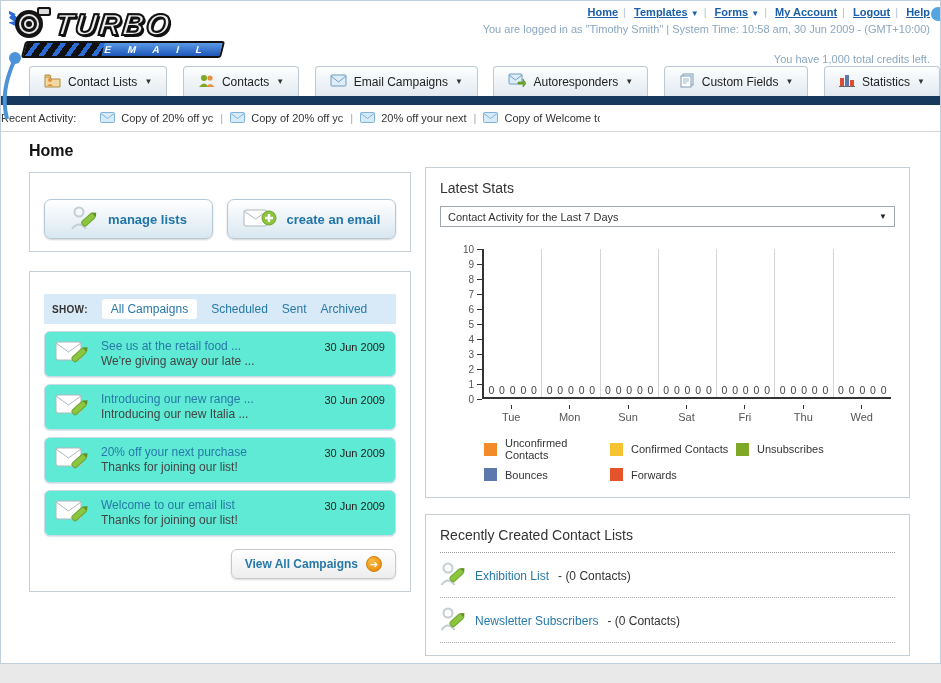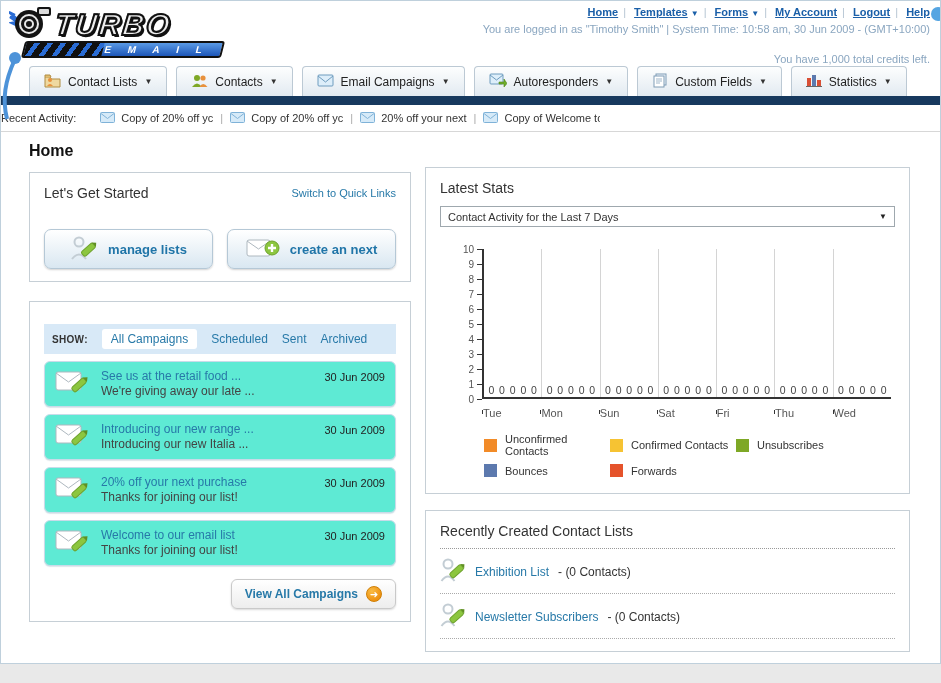--- a/index.html
+++ b/index.html
@@ -20,21 +20,21 @@
   .corner-dot { position:absolute; right:-5px; top:6px; width:14px; height:14px; border-radius:50%; background:#55a5e2; }
 
   .top-links { position:absolute; top:5px; right:10px; font-size:11px; color:#9db4c6; white-space:nowrap; }
   .top-links a { color:#1a5fa8; text-decoration:underline; font-weight:bold; cursor:pointer; }
   .top-links .sep { color:#b4c4d2; margin:0 5px; font-weight:normal; }
   .caret { display:inline-block; font-size:8px; color:#1a5fa8; }
   .status { position:absolute; right:10px; font-size:11px; color:#8aa6c0; text-align:right; }
   .status1 { top:22px;margin-left:15px; } .status2 { top:52px; }
 
   
-  .navtabs { padding-left:28px; display:flex; gap:9px; align-items:flex-end; height:31px; }
+  .navtabs { padding-left:28px; display:flex; gap:9px; align-items:flex-end; height:31px;justify-content:space-between; }
   .tab { display:flex; align-items:center; gap:7px; height:30px; padding:0 14px; background:linear-gradient(#fdfefe,#e2eaf1);
     border:1px solid #bcc9d4; border-bottom:none; border-radius:4px 4px 0 0; font-size:12px; color:#222; cursor:pointer; white-space:nowrap; }
   .tab .caret { color:#333; }
   .navy-bar { height:9px; background:#17395e; }
 
   
   .activity { height:27px; display:flex; align-items:center; border-bottom:1px solid #d7d7d7; font-size:11px; color:#333; }
   .activity .alabel { margin-right:24px; color:#333; }
   .aitem { display:flex; align-items:center; gap:6px; cursor:pointer; }
   .aitem .txt { max-width:96px; overflow:hidden; white-space:nowrap; }
@@ -46,21 +46,21 @@
   .col-right { flex:1; padding-top:29px; }
   h1.page-title { font-size:16px; font-weight:bold; color:#111; margin:4px 0 12px 0; }
 
   .panel { background:#fff; border:1px solid #c6cfd6; padding:12px 14px; }
   .panel-title { font-size:14px; color:#333; }
 
   
   .gs-head { display:flex; align-items:center; justify-content:space-between; }
   .link { color:#2779a8; cursor:pointer; }
   .gs-link { font-size:11px; }
-  .gs-buttons { display:flex; gap:14px; margin-top:28px; }
+  .gs-buttons { display:flex; gap:14px; margin-top:14px; }
   .big-btn { flex:1; height:40px; display:flex; align-items:center; justify-content:center; gap:10px;
     background:linear-gradient(#ffffff,#d9e7f1); border:1px solid #b5c8d6; border-radius:7px;
     box-shadow:0 1px 2px rgba(0,0,0,.18); font-size:13px; font-weight:bold; color:#2075a8; cursor:pointer; }
 
   
   .campaigns { margin-top:19px; }
   .show-bar { margin-top:10px; background:#d8e9f7; padding:5px 8px; display:flex; align-items:center; gap:14px; font-size:12px; }
   .show-label { font-size:10px; font-weight:bold; color:#333; letter-spacing:.3px; }
   .filter { color:#2779a8; cursor:pointer; }
   .filter.active { background:#fff; border-radius:3px; padding:3px 9px; }
@@ -83,21 +83,21 @@
   .dd-arrow { margin-left:auto; font-size:8px; color:#222; }
   .chart { display:flex; margin:22px 4px 0 12px; }
   .y-axis { display:flex; flex-direction:column; justify-content:space-between; height:162px; margin-top:-6px; width:30px; flex:none; }
   .ytick { height:12px; display:flex; align-items:center; justify-content:flex-end; gap:3px; font-size:10px; color:#555; }
   .ydash { width:5px; height:1px; background:#333; }
   .plot { flex:1; height:150px; border-left:2px solid #333; border-bottom:2px solid #333; display:flex; }
   .cgroup { flex:1; border-right:1px solid #d4d4d4; display:flex; align-items:flex-end; justify-content:space-around; padding:0 2px 1px 2px; }
   .cgroup:last-child { border-right:none; }
   .zero { font-size:10.5px; color:#444; }
   .x-axis { display:flex; margin-left:42px; margin-right:4px; }
-  .xcell { flex:1; display:flex; flex-direction:row; align-items:center; }
+  .xcell { flex:1; display:flex; flex-direction:column; align-items:center; }
   .xtick { width:1px; height:4px; background:#333; }
   .xlab { font-size:11px; color:#555; margin-top:2px; }
   .legend { margin:14px 0 4px 44px; display:flex; flex-wrap:wrap; row-gap:7px; }
   .lgitem { width:126px; display:flex; align-items:center; gap:8px; font-size:11px; color:#333; }
   .swatch { width:13px; height:13px; flex:none; }
 
   
   .clists { margin-top:16px; }
   .dotted { border-bottom:1px dotted #999; margin:9px 0 0 0; }
   .cl-row { display:flex; align-items:center; gap:9px; padding:8px 0 6px 0; border-bottom:1px dotted #aaa; cursor:pointer; }
@@ -255,24 +255,20 @@
       <span class="txt">Copy of Welcome tc</span>
     </span>
   </div>
 
   <div class="content">
 
     <div class="col-left">
       <h1 class="page-title">Home</h1>
 
       <div class="panel">
-        <div class="gs-head">
-          <span class="panel-title">Let's Get Started</span>
-          <span class="link gs-link">Switch to Quick Links</span>
-        </div>
         <div class="gs-buttons">
           <div class="big-btn">
             <span class="icon">
               <svg width="28" height="26" viewBox="0 0 28 26">
                   <circle cx="9" cy="7" r="4.5" fill="none" stroke="#c3cdd4" stroke-width="2"></circle>
                   <path d="M2 24 q7 -9 14 0" fill="none" stroke="#c3cdd4" stroke-width="2"></path>
                   <g transform="rotate(-42 18 15)">
                     <rect x="11" y="12" width="15" height="6" rx="2" fill="#8cc63f" stroke="#6fa32e"></rect>
                     <path d="M26 12 l3 3 l-3 3 z" fill="#5f8f22"></path>
                   </g>
@@ -282,21 +278,21 @@
           </div>
           <div class="big-btn">
             <span class="icon">
               <svg width="34" height="24" viewBox="0 0 34 24">
                   <rect x="1" y="4" width="23" height="16" rx="2" fill="#fff" stroke="#aeb8bf"></rect>
                   <path d="M1 5 L12.5 13 L24 5" fill="none" stroke="#aeb8bf"></path>
                   <circle cx="26" cy="12" r="7" fill="#8cc63f" stroke="#6fa32e"></circle>
                   <path d="M26 8 v8 M22 12 h8" stroke="#fff" stroke-width="2.4"></path>
                 </svg>
             </span>
-            <span>create an next</span>
+            <span>create an email</span>
           </div>
         </div>
       </div>
 
       <div class="panel campaigns">
         <div class="show-bar">
           <span class="show-label">SHOW:</span>
           <span class="filter active">All Campaigns</span>
           <span class="filter">Scheduled</span>
           <span class="filter">Sent</span>

